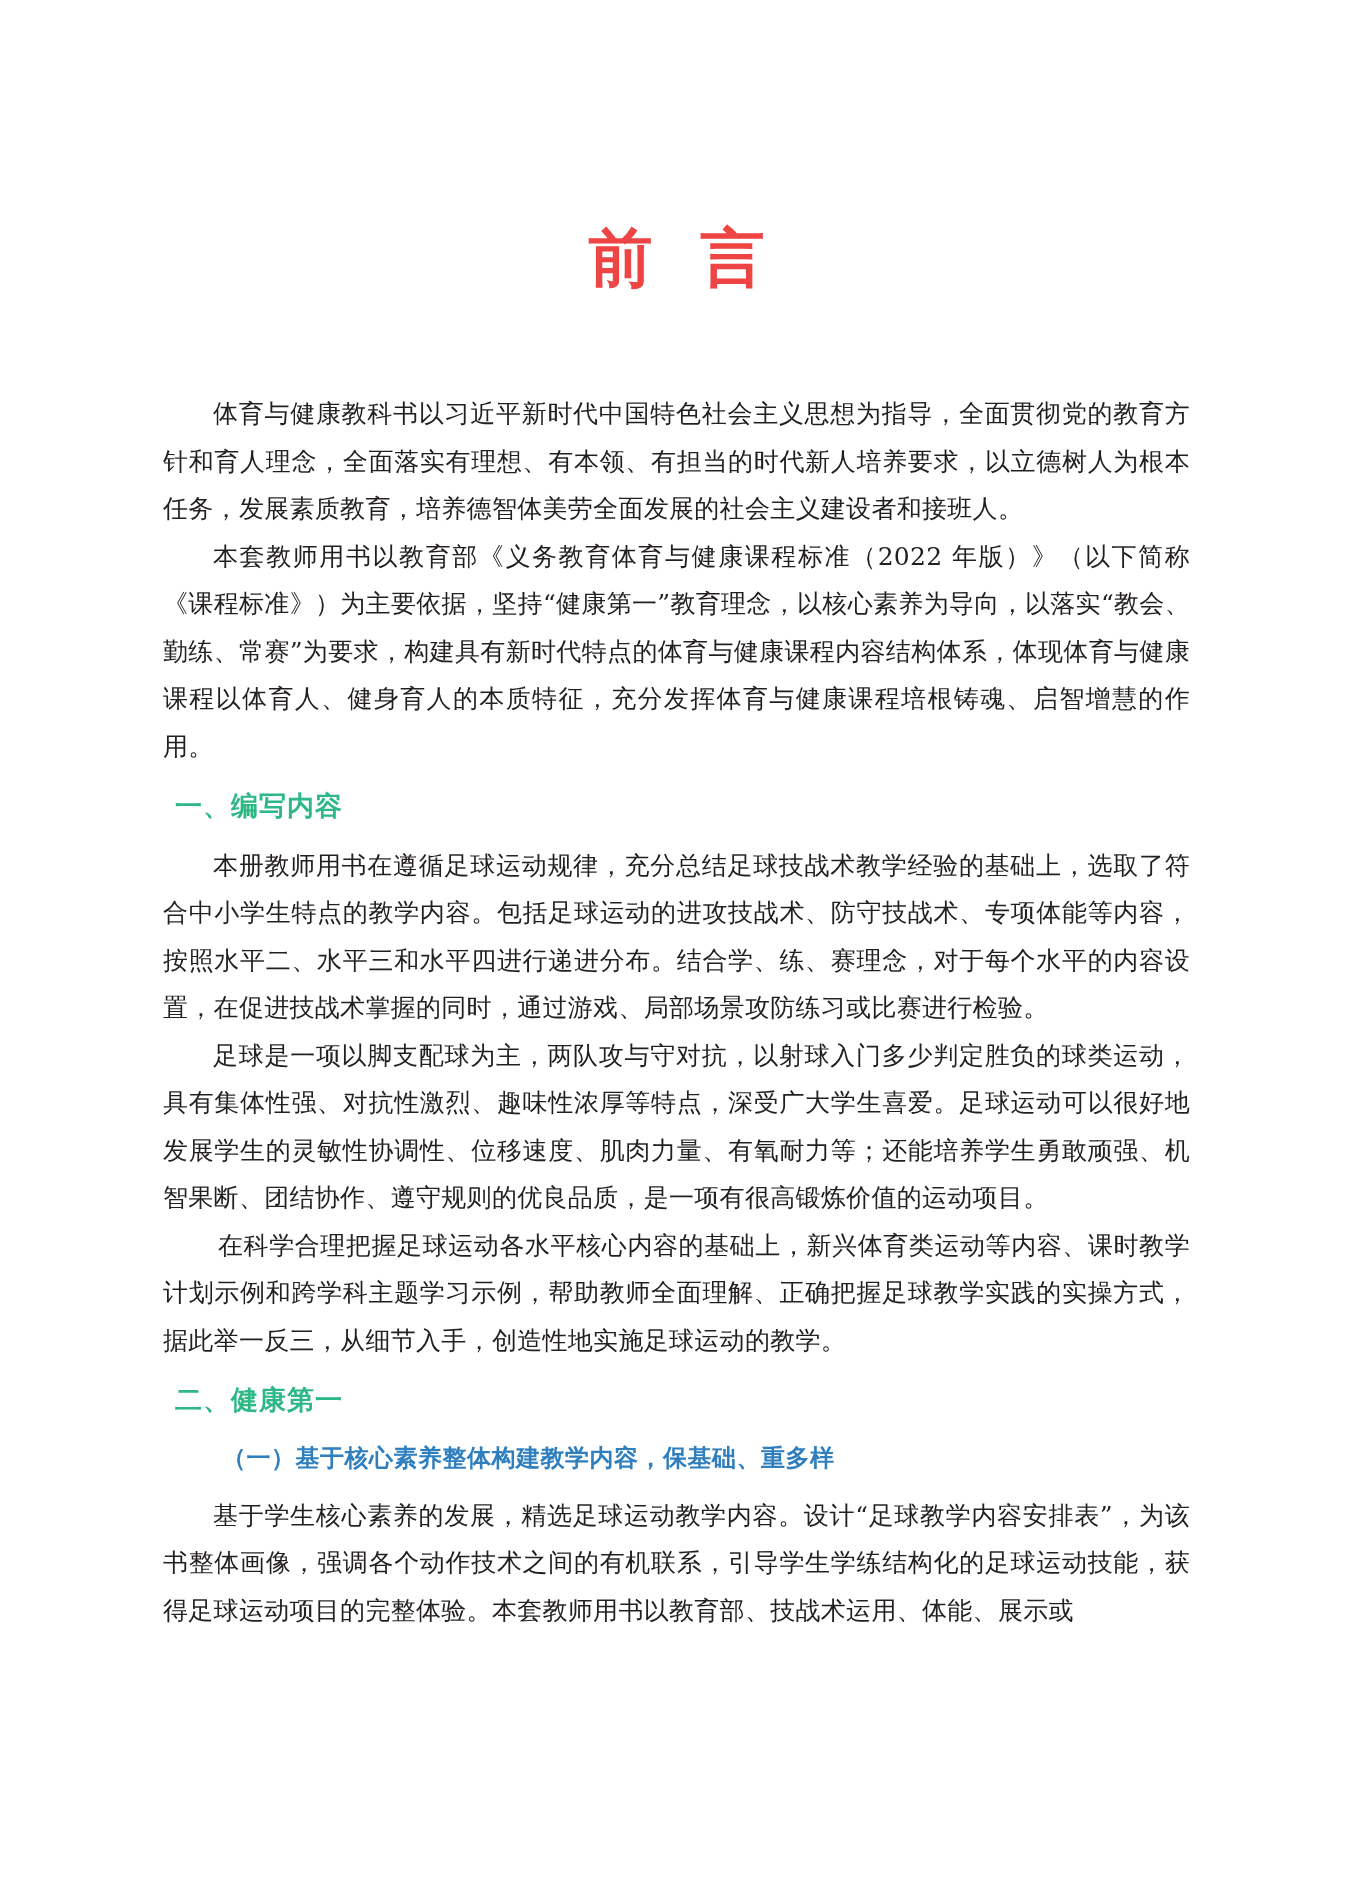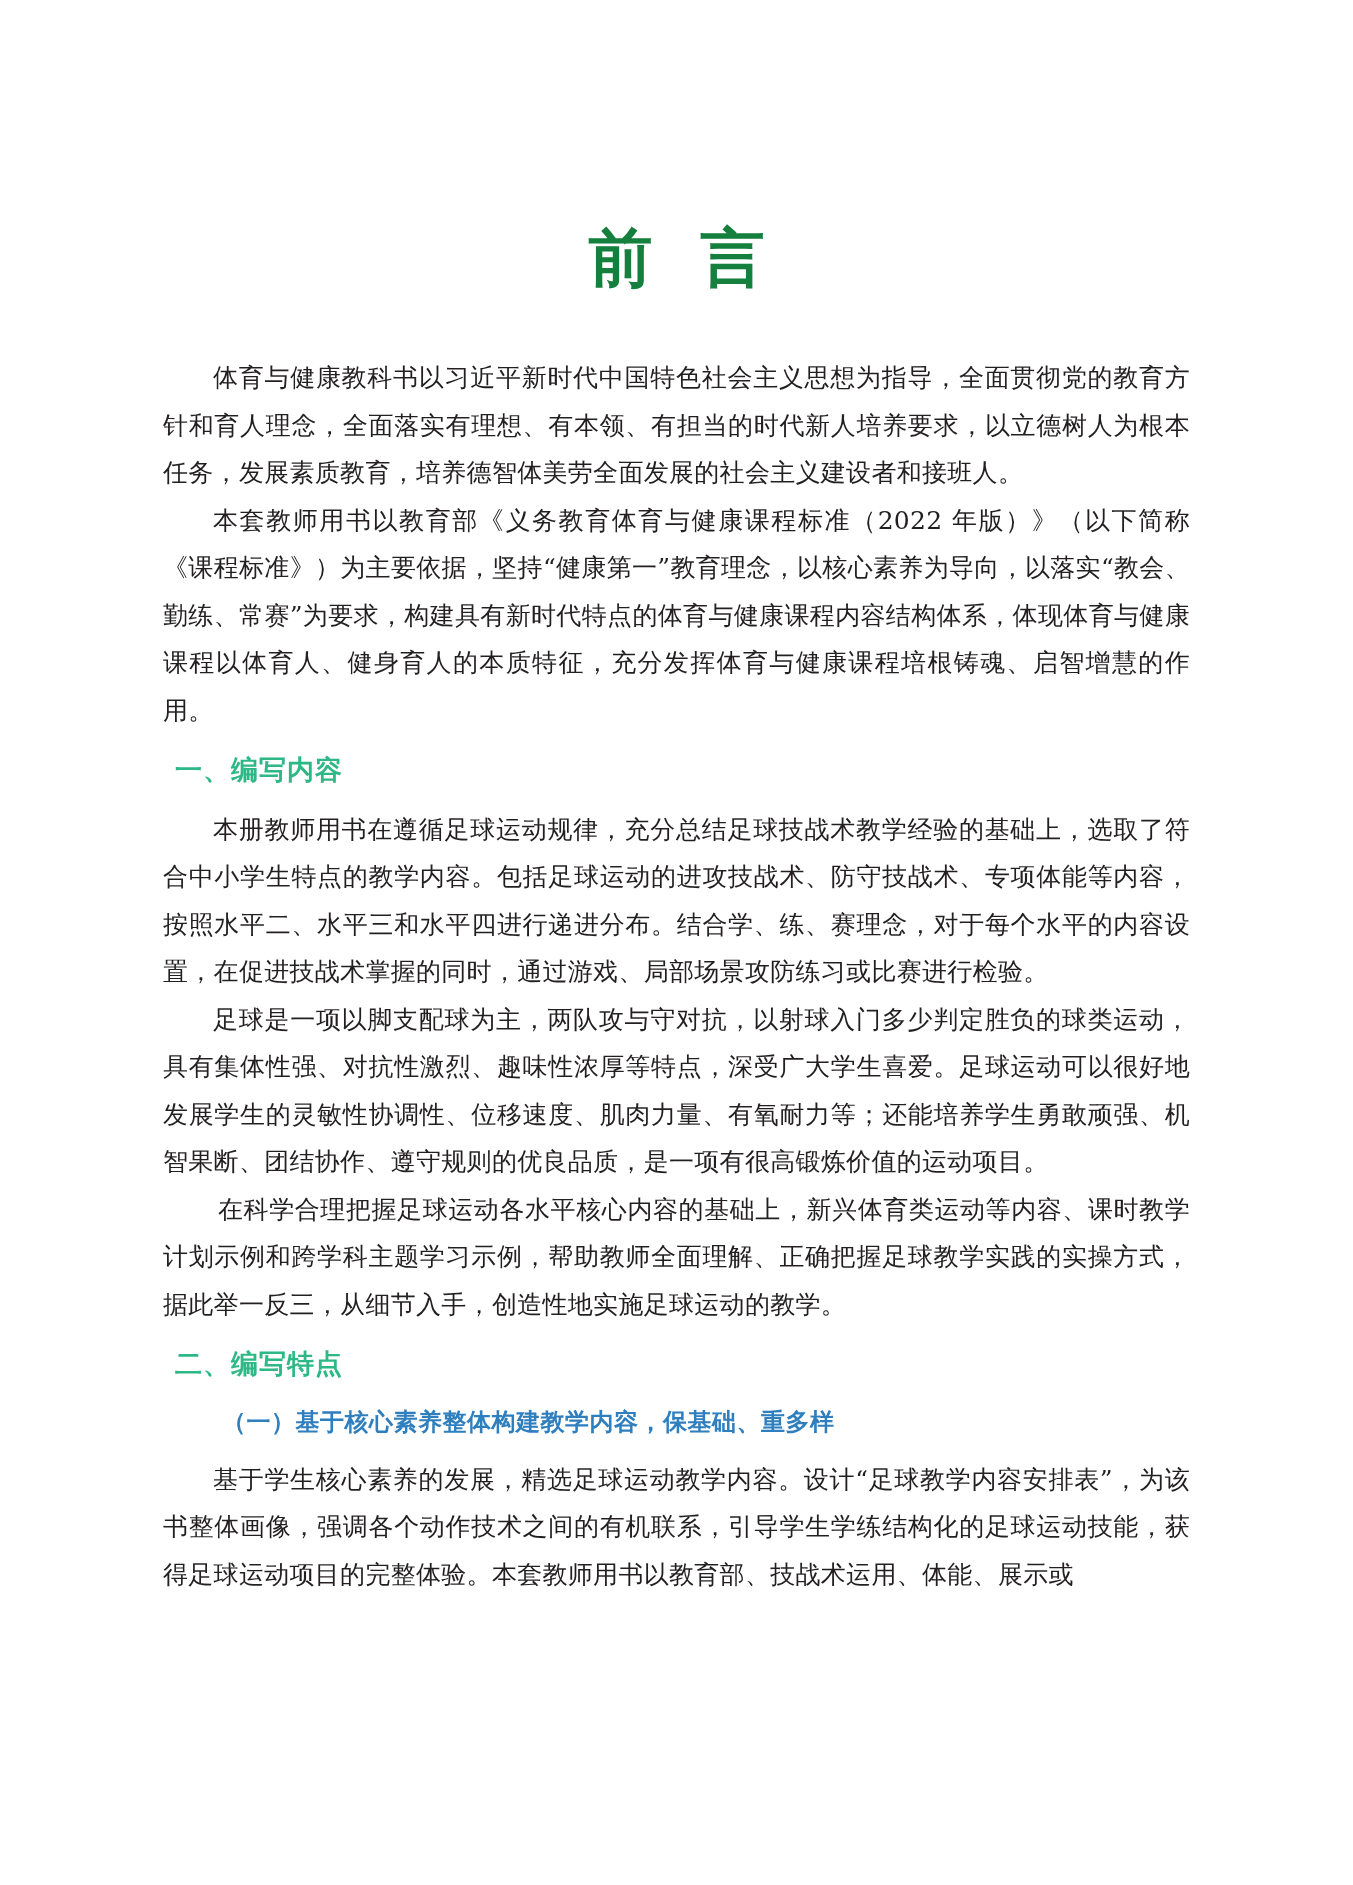--- a/index.html
+++ b/index.html
@@ -19,26 +19,26 @@
     position: absolute;
     top: 172px;
     left: 0;
     width: 100%;
     text-align: center;
     font-size: 64px;
     font-weight: bold;
     letter-spacing: 48px;
     padding-left: 48px;
     box-sizing: border-box;
-    color: #15803d;
+    color: #ef4444;
     font-family: "DejaVu Serif", "Liberation Serif", serif;
   }
   .content {
     position: absolute;
-    top: 354px;
+    top: 390px;
     left: 163px;
     width: 1027px;
   }
   .para {
     margin: 0;
     font-size: 25px;
     line-height: 47.5px;
     text-indent: 2em;
     text-align: justify;
     text-align-last: left;
@@ -74,16 +74,16 @@
 
 <div class="content">
   <p class="para">体育与健康教科书以习近平新时代中国特色社会主义思想为指导，全面贯彻党的教育方针和育人理念，全面落实有理想、有本领、有担当的时代新人培养要求，以立德树人为根本任务，发展素质教育，培养德智体美劳全面发展的社会主义建设者和接班人。</p>
   <p class="para">本套教师用书以教育部《义务教育体育与健康课程标准（2022 年版）》（以下简称《课程标准》）为主要依据，坚持“健康第一”教育理念，以核心素养为导向，以落实“教会、勤练、常赛”为要求，构建具有新时代特点的体育与健康课程内容结构体系，体现体育与健康课程以体育人、健身育人的本质特征，充分发挥体育与健康课程培根铸魂、启智增慧的作用。</p>
 
   <h2 class="h1">一、编写内容</h2>
   <p class="para">本册教师用书在遵循足球运动规律，充分总结足球技战术教学经验的基础上，选取了符合中小学生特点的教学内容。包括足球运动的进攻技战术、防守技战术、专项体能等内容，按照水平二、水平三和水平四进行递进分布。结合学、练、赛理念，对于每个水平的内容设置，在促进技战术掌握的同时，通过游戏、局部场景攻防练习或比赛进行检验。</p>
   <p class="para">足球是一项以脚支配球为主，两队攻与守对抗，以射球入门多少判定胜负的球类运动，具有集体性强、对抗性激烈、趣味性浓厚等特点，深受广大学生喜爱。足球运动可以很好地发展学生的灵敏性协调性、位移速度、肌肉力量、有氧耐力等；还能培养学生勇敢顽强、机智果断、团结协作、遵守规则的优良品质，是一项有很高锻炼价值的运动项目。</p>
   <p class="para extra-indent">在科学合理把握足球运动各水平核心内容的基础上，新兴体育类运动等内容、课时教学计划示例和跨学科主题学习示例，帮助教师全面理解、正确把握足球教学实践的实操方式，据此举一反三，从细节入手，创造性地实施足球运动的教学。</p>
 
-  <h2 class="h1">二、编写特点</h2>
+  <h2 class="h1">二、健康第一</h2>
   <h3 class="h2">（一）基于核心素养整体构建教学内容，保基础、重多样</h3>
   <p class="para">基于学生核心素养的发展，精选足球运动教学内容。设计“足球教学内容安排表”，为该书整体画像，强调各个动作技术之间的有机联系，引导学生学练结构化的足球运动技能，获得足球运动项目的完整体验。本套教师用书以教育部、技战术运用、体能、展示或</p>
 </div>
 
 </body></html>

